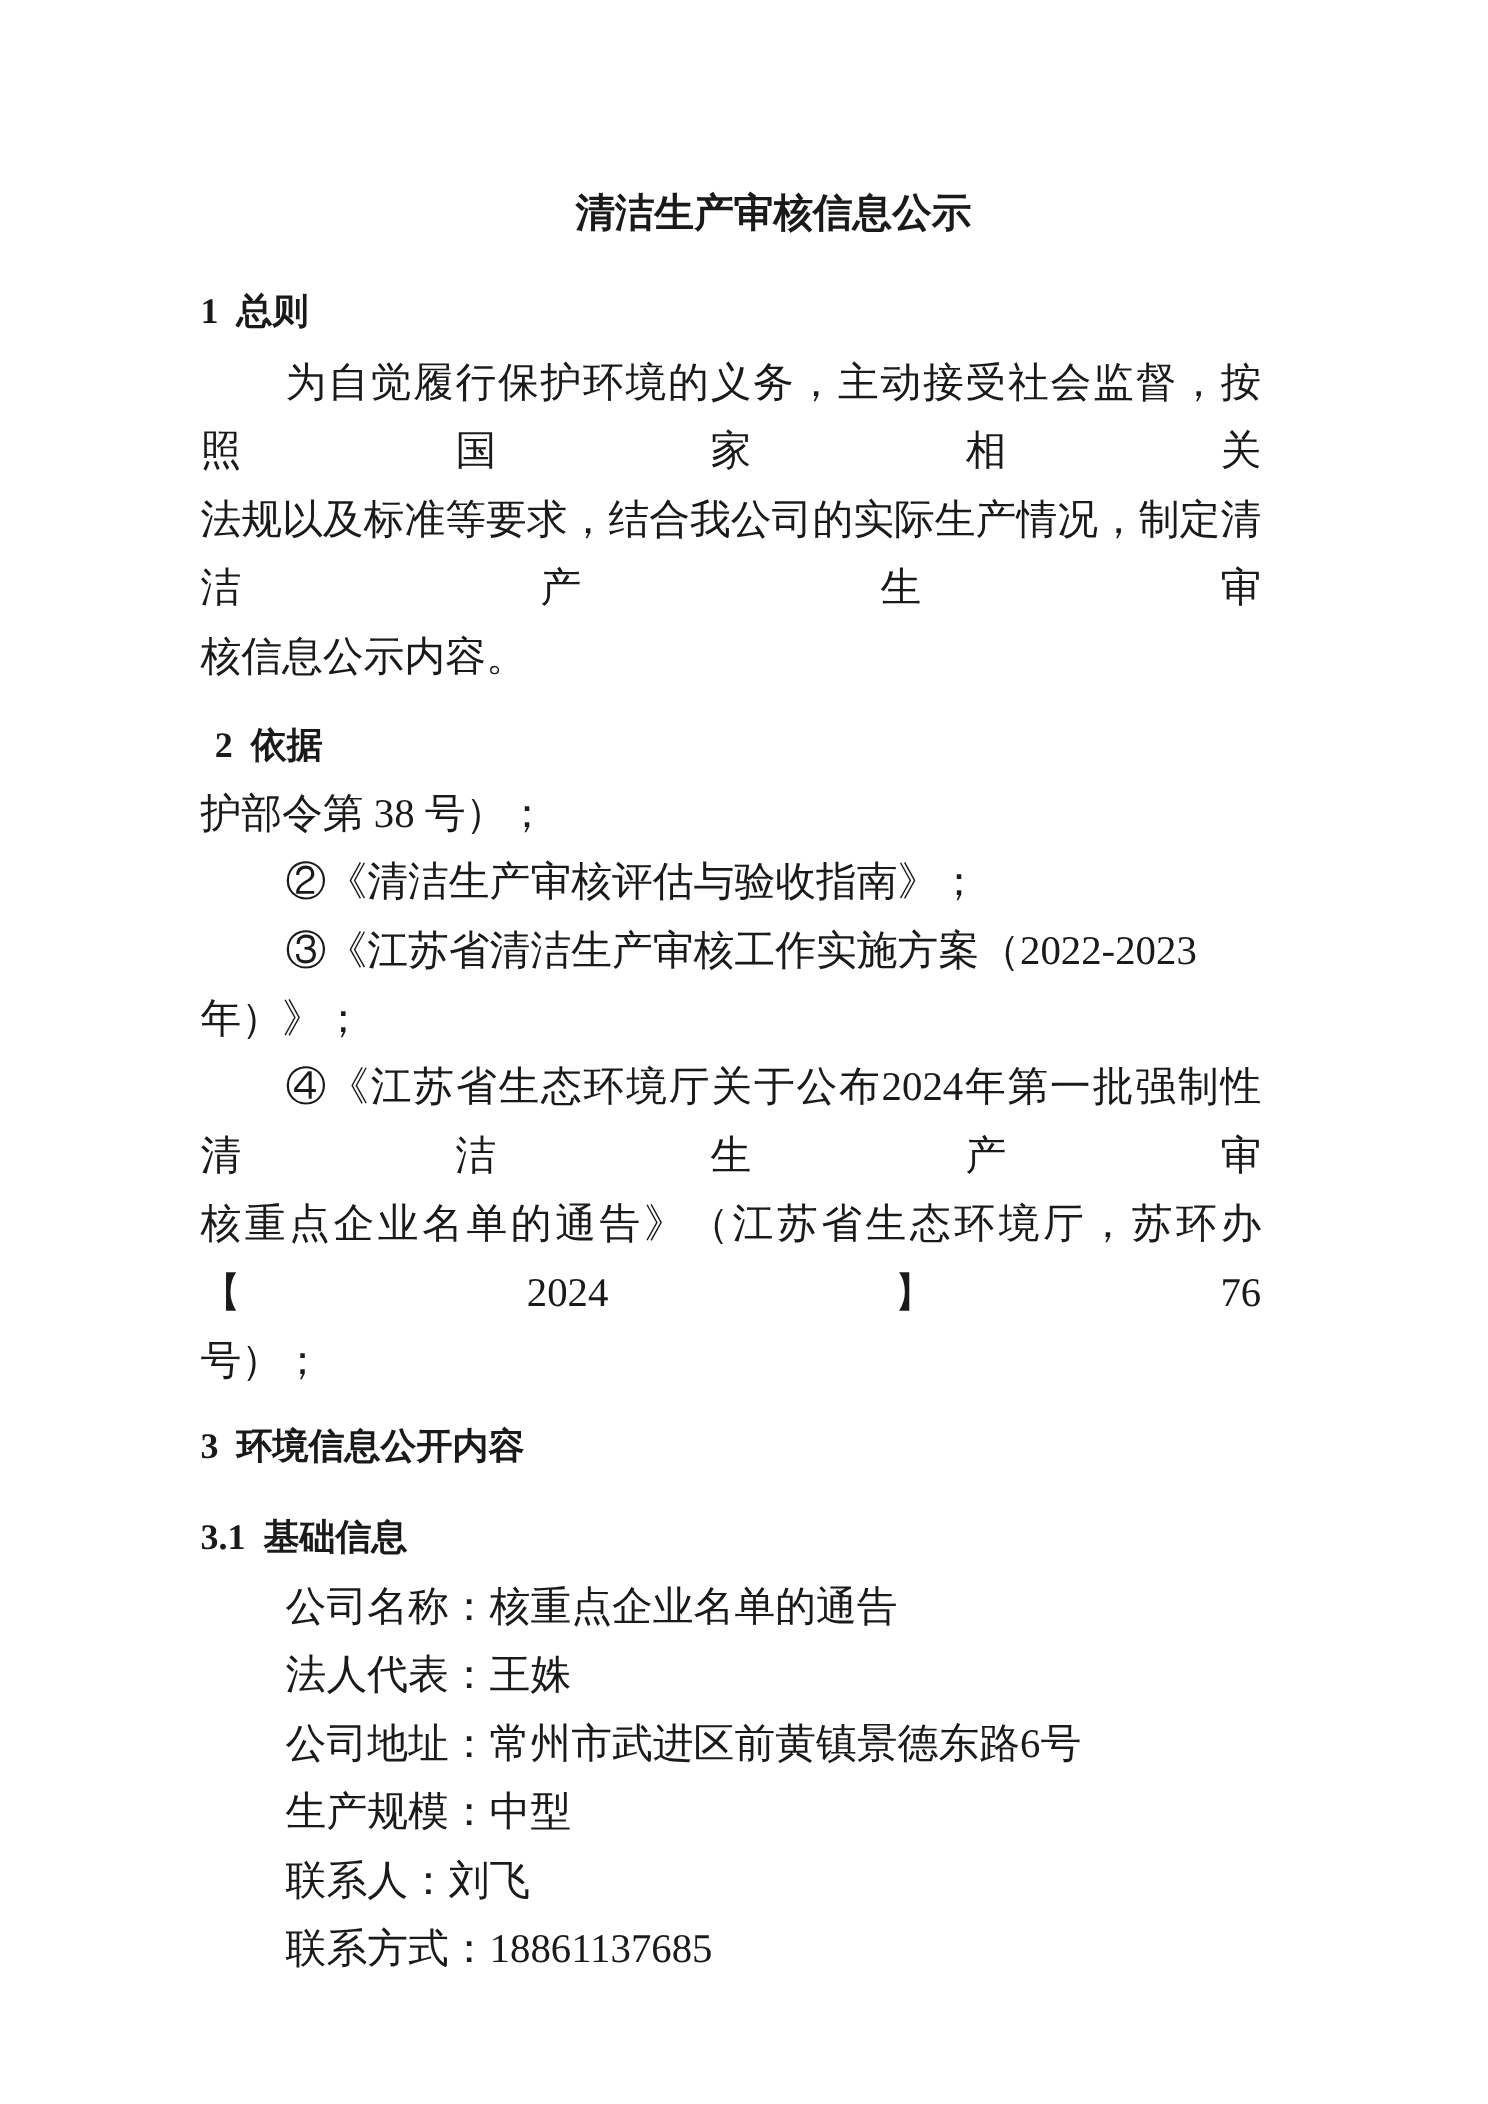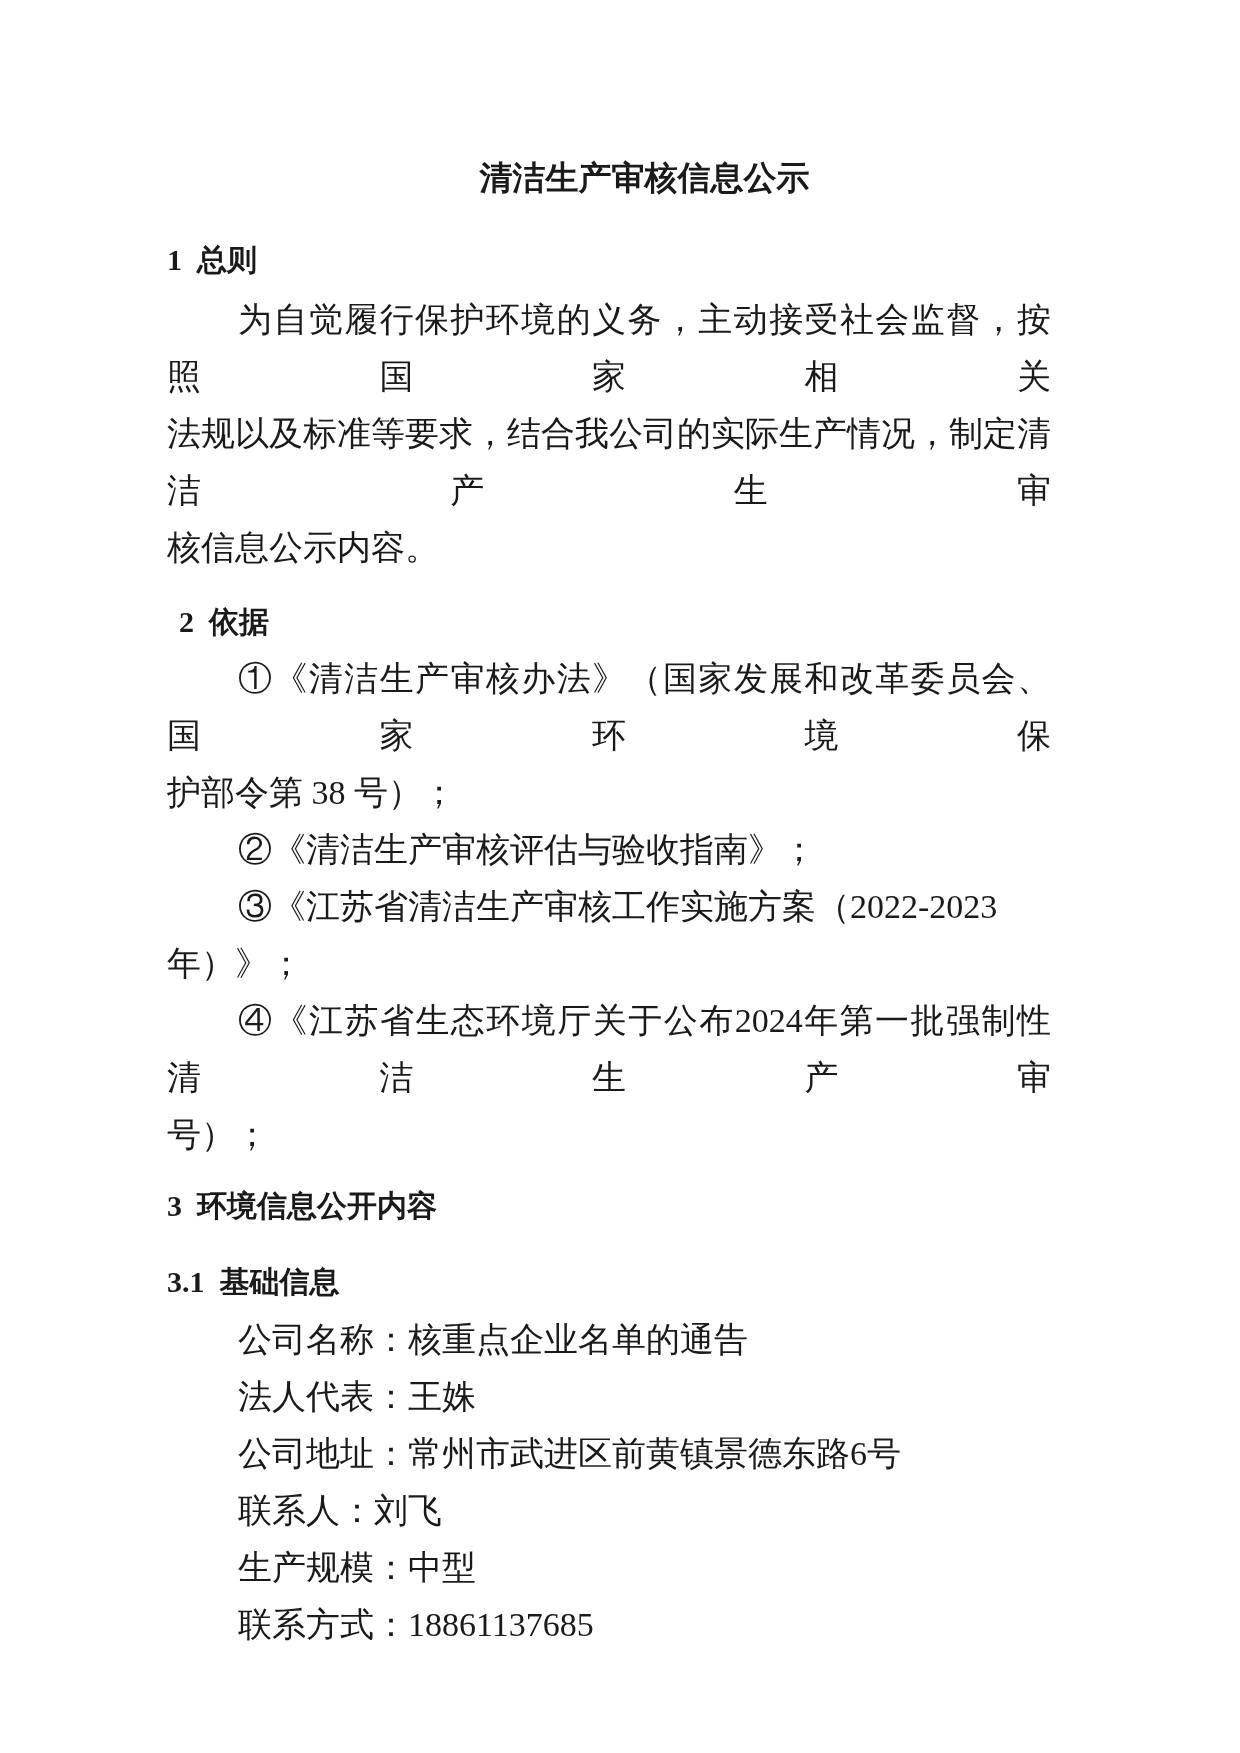--- a/index.html
+++ b/index.html
@@ -58,34 +58,34 @@
     <div class="line indent j">为自觉履行保护环境的义务，主动接受社会监督，按照国家相关</div>
     <div class="line j">法规以及标准等要求，结合我公司的实际生产情况，制定清洁产生审</div>
     <div class="line">核信息公示内容。</div>
   </div>
 
   <div class="h h2">
     <span class="hnum">2</span><span class="htext">依据</span>
   </div>
 
   <div class="para">
-    <div class="line indent j">①《清洁生产审核办法》（国家发展和改革委员会、国家环境保</div>
     <div class="line">护部令第 38 号）；</div>
   </div>
 
   <div class="para">
     <div class="line indent">②《清洁生产审核评估与验收指南》；</div>
   </div>
 
   <div class="para">
     <div class="line indent">③《江苏省清洁生产审核工作实施方案（2022-2023年）》；</div>
   </div>
 
   <div class="para">
     <div class="line indent j">④《江苏省生态环境厅关于公布2024年第一批强制性清洁生产审</div>
+    <div class="line j">核重点企业名单的通告》（江苏省生态环境厅，苏环办【2024】76</div>
     <div class="line">号）；</div>
   </div>
 
 
   <div class="h h3">
     <span class="hnum">3</span><span class="htext">环境信息公开内容</span>
   </div>
 
   <div class="h h31">
     <span class="hnum">3.1</span><span class="htext">基础信息</span>
@@ -95,23 +95,23 @@
     <div class="line indent field">
       <span class="flabel">公司名称：</span><span class="fvalue">核重点企业名单的通告</span>
     </div>
     <div class="line indent field">
       <span class="flabel">法人代表：</span><span class="fvalue">王姝</span>
     </div>
     <div class="line indent field">
       <span class="flabel">公司地址：</span><span class="fvalue">常州市武进区前黄镇景德东路6号</span>
     </div>
     <div class="line indent field">
-      <span class="flabel">联系人：</span><span class="fvalue">刘飞</span>
+      <span class="flabel">生产规模：</span><span class="fvalue">中型</span>
     </div>
     <div class="line indent field">
-      <span class="flabel">生产规模：</span><span class="fvalue">中型</span>
+      <span class="flabel">联系人：</span><span class="fvalue">刘飞</span>
     </div>
     <div class="line indent field">
       <span class="flabel">联系方式：</span><span class="fvalue">18861137685</span>
     </div>
   </div>
 
 </div>
 
 </body></html>

